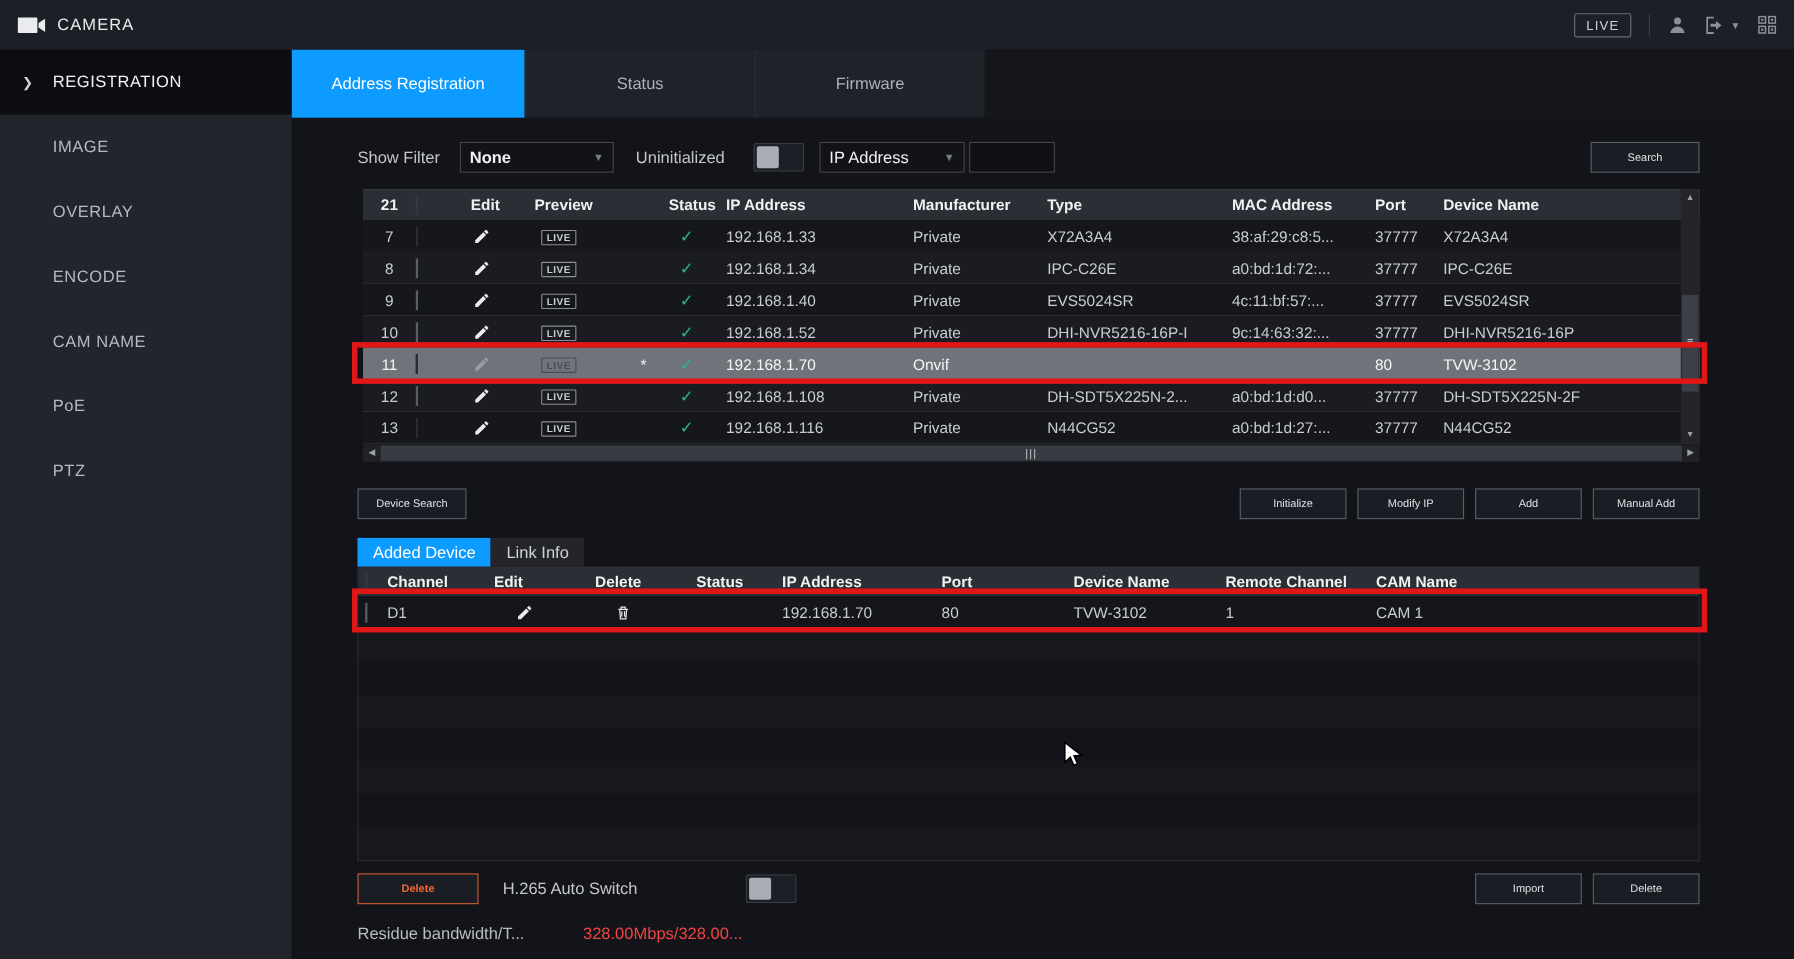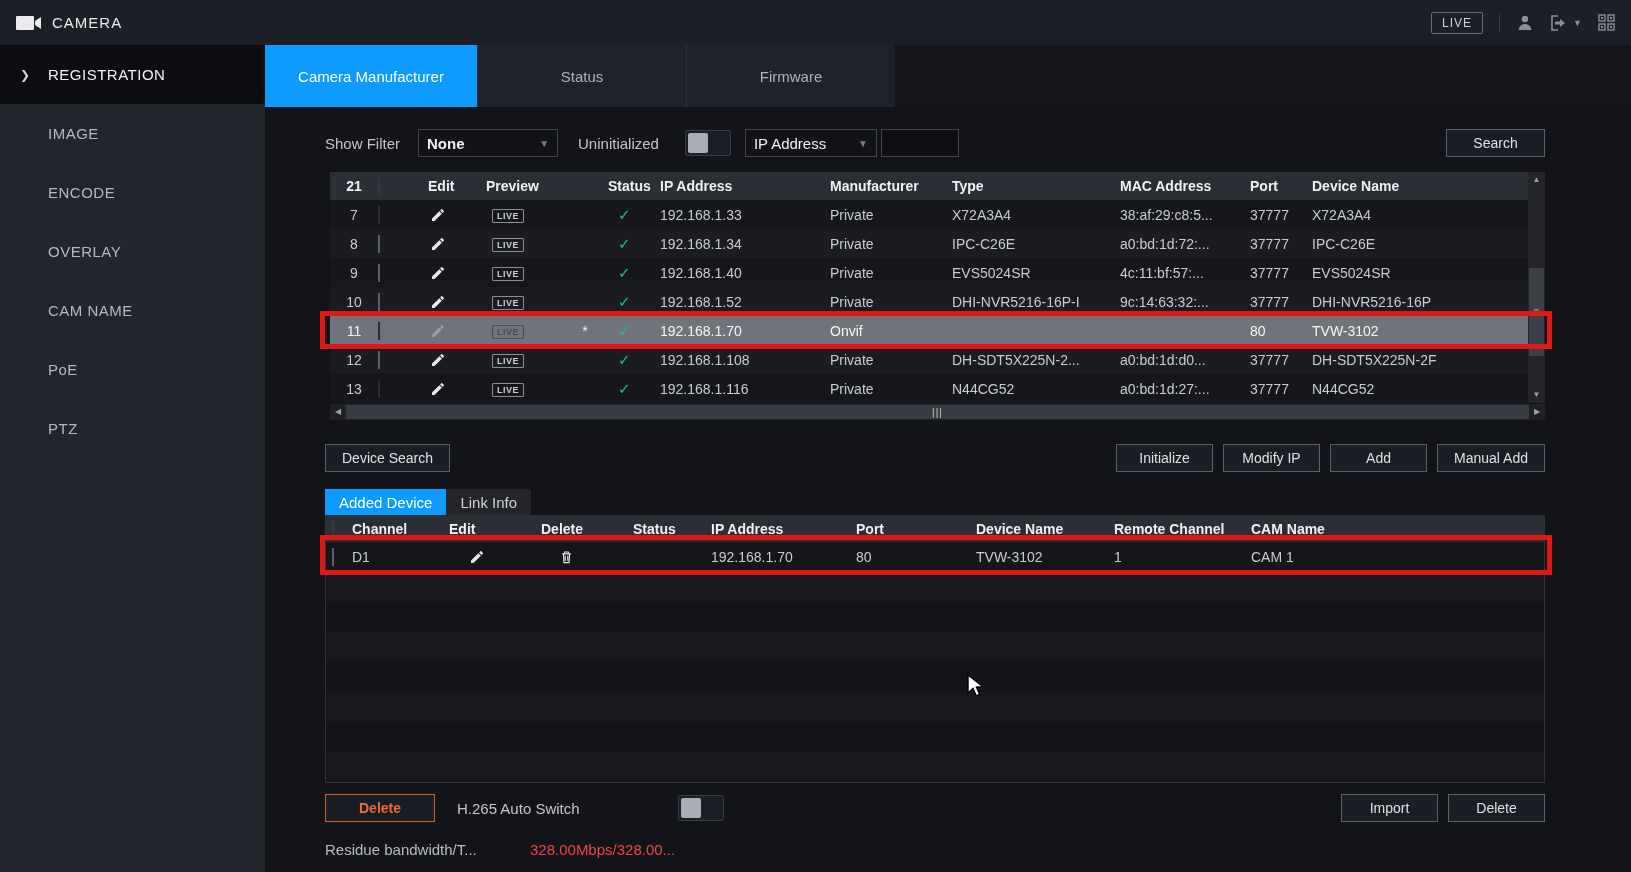--- a/index.html
+++ b/index.html
@@ -35,21 +35,21 @@
   .filter-row { margin-top:22px; height:28px; width:1220px; display:flex; align-items:center; }
   .flabel { font-size:15px; color:#c3c6cb; }
   .select { height:28px; background:#121318; border:1px solid #43464d; display:flex; align-items:center; justify-content:space-between; padding:0 8px; color:#f0f1f3; font-size:15px; }
   .select .sel-caret { color:#787c83; font-size:10px; margin-left:8px; }
   .sel-none { width:140px; margin-left:18px; font-weight:bold; }
   .sel-field { width:132px; margin-left:14px; }
   .text-input { width:78px; height:28px; background:#0f1015; border:1px solid #43464d; color:#e8eaec; font-size:14px; margin-left:4px; padding:0 6px; font-family:inherit; }
   .uninit-label { margin-left:20px; }
   .toggle { width:46px; height:26px; background:#1d1f27; border:1px solid #3a3d45; border-radius:2px; position:relative; margin-left:26px; }
   .toggle .knob { position:absolute; left:2px; top:2px; width:20px; height:20px; background:#a9adb5; border-radius:2px; }
-  .btn { height:28px; background:#1b1d24; border:1px solid #5a5e66; color:#dfe1e4; font-size:14px; padding:0 16px; font-family:inherit; }
+  .btn { height:28px; background:#1b1d24; border:1px solid #5a5e66; color:#dfe1e4; font-size:10px; padding:0 16px; font-family:inherit; }
   .search-btn { margin-left:auto; width:99px; }
 
   
   .table1 { position:relative; margin-left:5px; margin-top:15px; width:1215px; background:#737373; }
   .t1-grid { display:grid; grid-template-columns:48px 38px 58px 88px 46px 52px 170px 122px 168px 130px 62px 1fr; align-items:center; }
   .t1-head { height:28px; background:#2c2e35; color:#f0f1f3; font-size:14px; font-weight:bold; }
   .t1-row { height:29px; font-size:14px; color:#c9ccd1; }
   .t1-row:nth-child(odd) { background:#1a1c22; }
   .t1-row:nth-child(even) { background:#15171c; }
   .t1-row.selected { background:#70747a; color:#f4f5f6; }
@@ -162,39 +162,39 @@
 
   <aside class="sidebar">
     <div class="side-item active">
       <span class="chev">❯</span>
       <span>REGISTRATION</span>
     </div>
     <div class="side-item">
         <span>IMAGE</span>
       </div>
     <div class="side-item">
+        <span>OVERLAY</span>
+      </div>
+    <div class="side-item">
         <span>ENCODE</span>
-      </div>
-    <div class="side-item">
-        <span>OVERLAY</span>
       </div>
     <div class="side-item">
         <span>CAM NAME</span>
       </div>
     <div class="side-item">
         <span>PoE</span>
       </div>
     <div class="side-item">
         <span>PTZ</span>
       </div>
   </aside>
 
   <main class="main">
     <div class="tabbar">
-      <div class="tab active">Camera Manufacturer</div>
+      <div class="tab active">Address Registration</div>
       <div class="tab">Status</div>
       <div class="tab">Firmware</div>
     </div>
 
     <div class="content">
 
       <div class="filter-row">
         <span class="flabel">Show Filter</span>
         <div class="select sel-none">
           <span>None</span>

